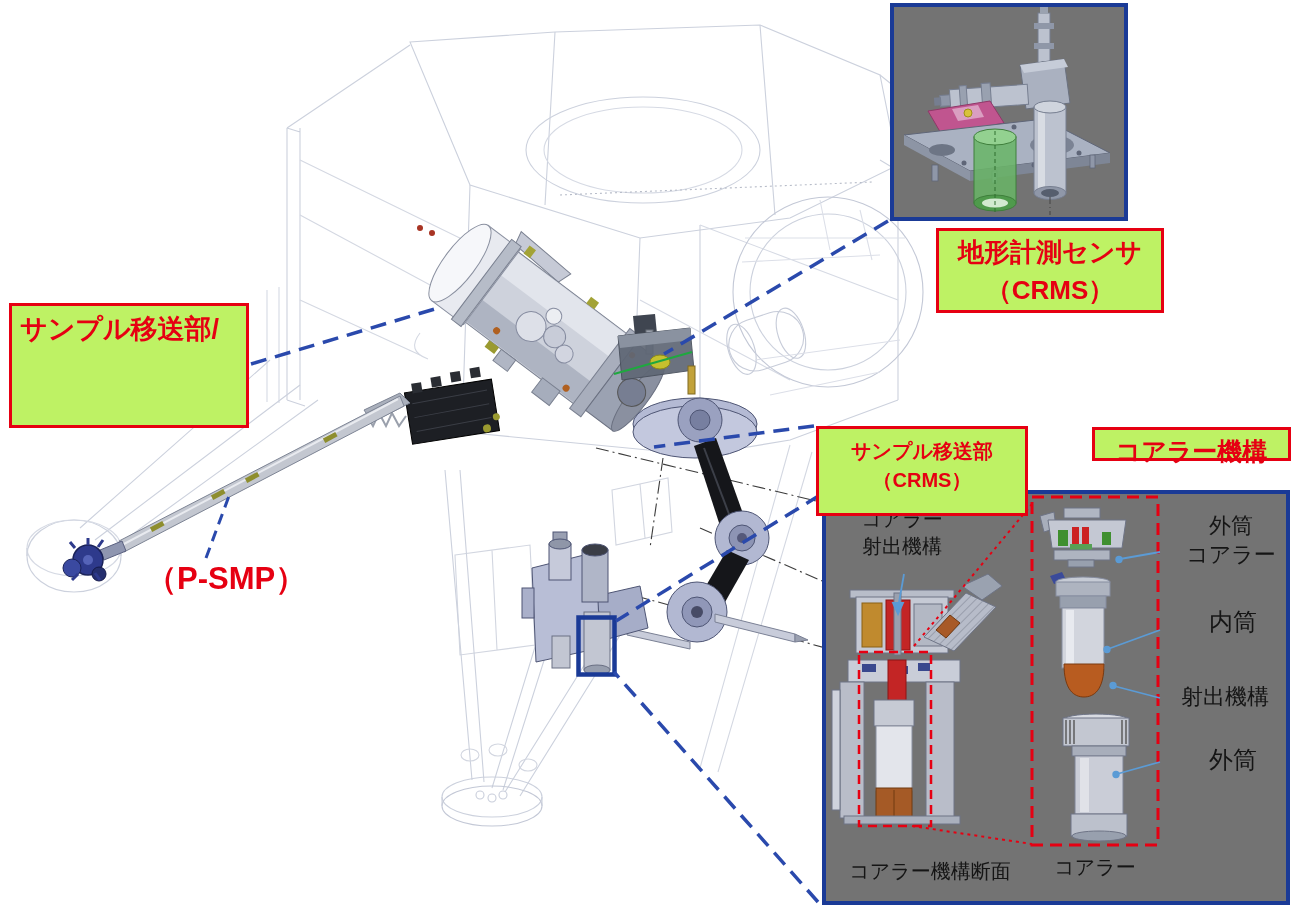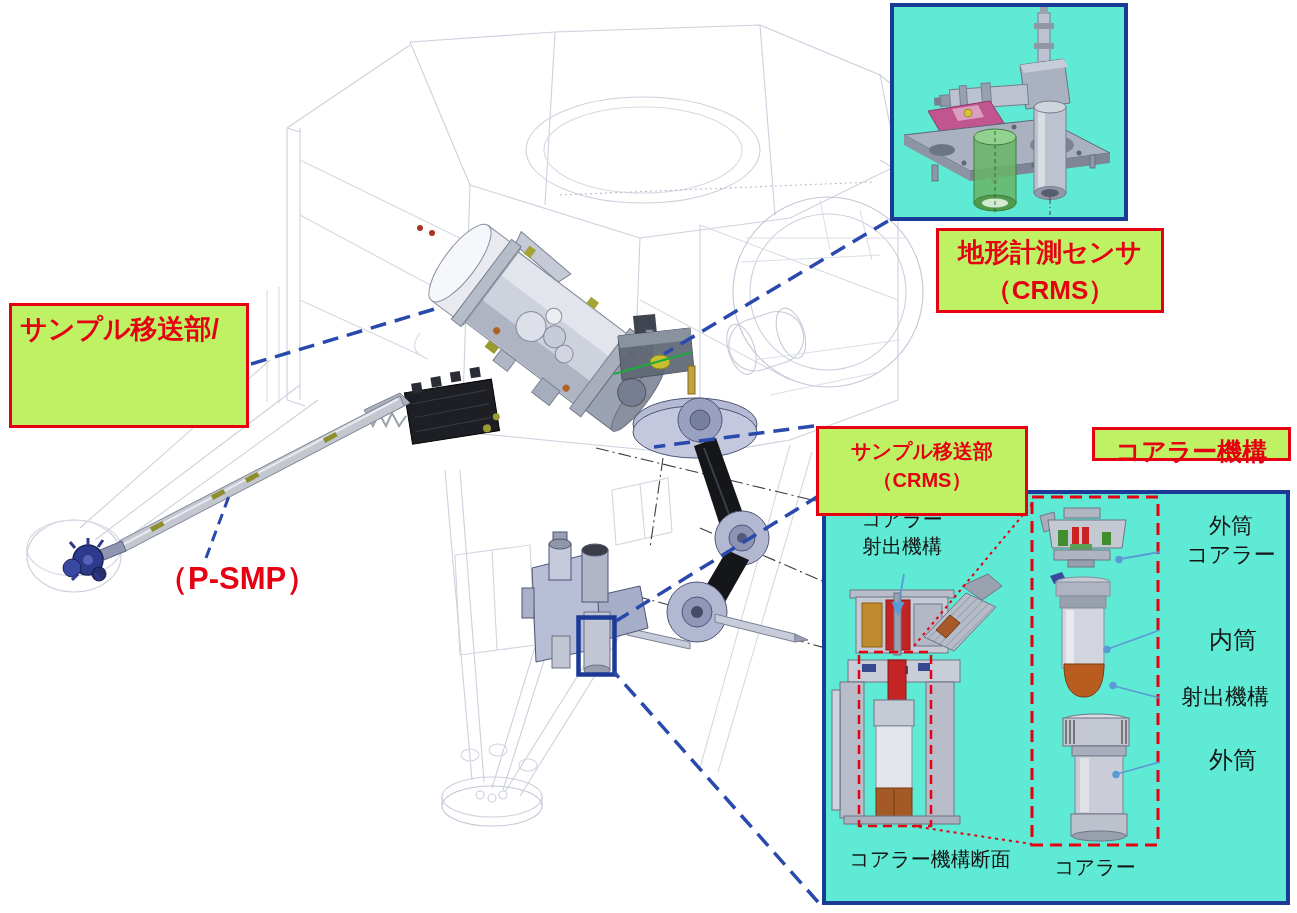--- a/index.html
+++ b/index.html
@@ -3,21 +3,21 @@
 <meta charset="utf-8">
 <style>
   html,body{margin:0;padding:0;background:#fff;}
   body{width:1297px;height:913px;position:relative;overflow:hidden;
        font-family:"Liberation Sans","DejaVu Sans",sans-serif;}
   *{box-sizing:border-box;}
   #scene{position:absolute;left:0;top:0;width:1297px;height:913px;}
   .redbox{position:absolute;background:#bef264;border:3px solid #e60012;color:#e60012;
           font-weight:700;z-index:30;}
   .redtext{color:#e60012;font-weight:700;}
-  .bluebox{position:absolute;background:#5eead4;border:4px solid #1a3a96;z-index:20;}
+  .bluebox{position:absolute;background:#737373;border:4px solid #1a3a96;z-index:20;}
   .blk{color:#151515;}
   .ctr{text-align:center;}
   .abs{position:absolute;}
   .nowrap{white-space:nowrap;}
 </style>
 </head>
 <body>
 
 <svg id="scene" viewBox="0 0 1297 913">
   <defs>
@@ -347,32 +347,32 @@
   </svg>
 
   <div class="abs blk ctr" style="left:18px;top:12px;width:116px;font-size:20px;line-height:1.35;">
     <div>コアラー</div>
     <div>射出機構</div>
   </div>
   <div class="abs blk ctr" style="left:348px;top:18px;width:114px;font-size:22px;line-height:1.3;">
     <div>外筒</div>
     <div>コアラー</div>
   </div>
-  <div class="abs blk ctr nowrap" style="left:362px;top:112px;width:90px;font-size:24px;margin-top:18px;">内筒</div>
+  <div class="abs blk ctr nowrap" style="left:362px;top:112px;width:90px;font-size:24px;">内筒</div>
   <div class="abs blk ctr nowrap" style="left:336px;top:188px;width:126px;font-size:22px;">射出機構</div>
   <div class="abs blk ctr nowrap" style="left:362px;top:250px;width:90px;font-size:24px;">外筒</div>
-  <div class="abs blk ctr nowrap" style="left:14px;top:352px;width:180px;font-size:20px;">コアラー機構断面</div>
+  <div class="abs blk ctr nowrap" style="left:14px;top:364px;width:180px;font-size:20px;">コアラー機構断面</div>
   <div class="abs blk ctr nowrap" style="left:214px;top:360px;width:110px;font-size:20px;">コアラー</div>
 </div>
 
 <div class="redbox" style="left:9px;top:303px;width:240px;height:125px;font-size:27px;line-height:1.33;padding:6px 8px;">
   <div>サンプル移送部/</div>
 </div>
 
-<div class="redtext abs nowrap" style="left:157px;top:558px;font-size:31px;z-index:30;">（P-SMP）</div>
+<div class="redtext abs nowrap" style="left:146px;top:558px;font-size:31px;z-index:30;">（P-SMP）</div>
 
 <div class="redbox ctr" style="left:816px;top:383px;width:212px;height:90px;font-size:20px;line-height:1.45;padding-top:8px;margin-top:43px;">
   <div>サンプル移送部</div>
   <div>（CRMS）</div>
 </div>
 
 <div class="redbox ctr" style="left:936px;top:228px;width:228px;height:85px;font-size:26px;line-height:1.45;padding-top:3px;">
   <div>地形計測センサ</div>
   <div>（CRMS）</div>
 </div>

